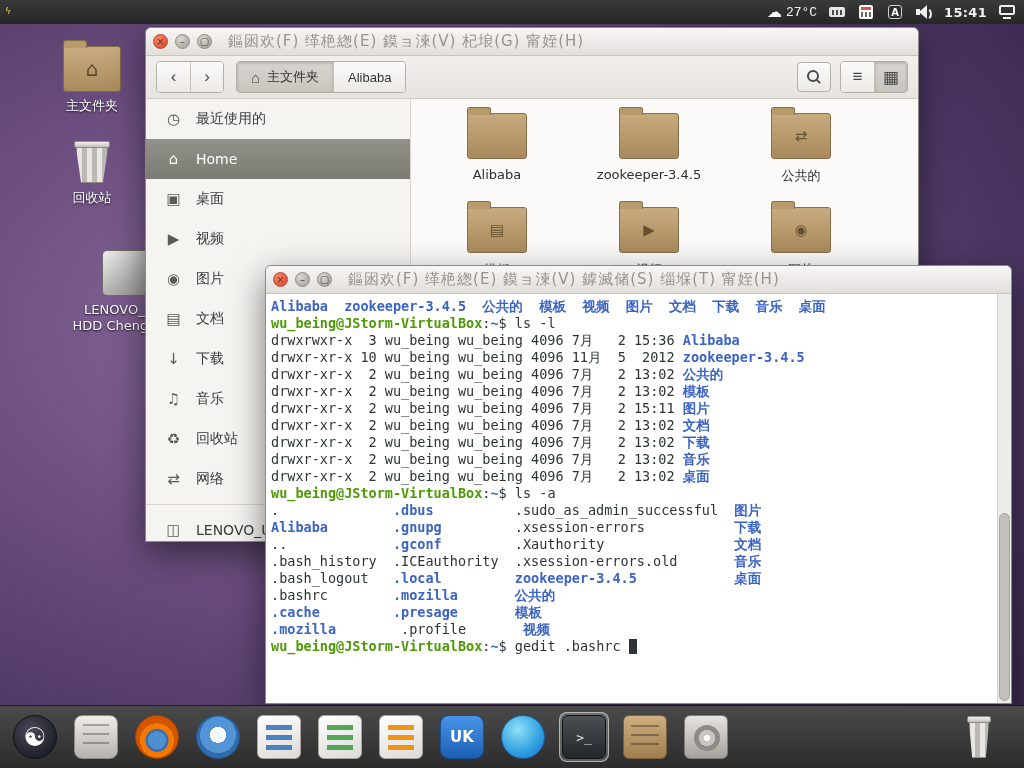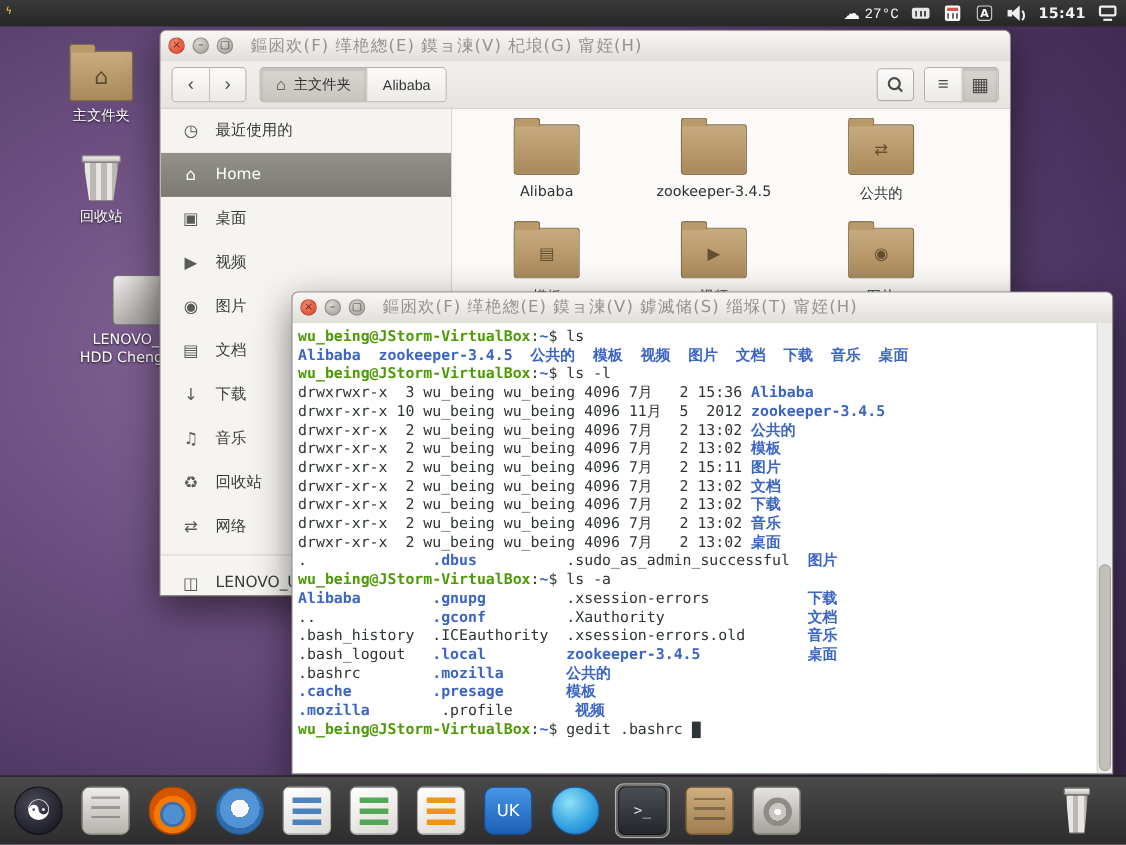--- a/index.html
+++ b/index.html
@@ -107,21 +107,21 @@
   .icon-ubuntu-kylin{border-radius:50%;background:radial-gradient(circle at 40% 35%,#4a4a58,#1c1c26 78%);border:1px solid #101018;color:#fff;font-size:26px;}
   .icon-file-manager{background:linear-gradient(#efedea,#b5b2ac);border-radius:8px;border:1px solid #8f8c86;}
   .icon-file-manager::before{content:"";position:absolute;left:8px;right:8px;top:8px;bottom:8px;background:repeating-linear-gradient(rgba(0,0,0,.28) 0 2px,transparent 2px 9px);}
   .icon-firefox{border-radius:50%;background:radial-gradient(circle at 50% 58%,#4e8fd0 0 9px,#3a6fae 9px 11px,#f57900 12px 17px,#d45500 17px 22px);border:1px solid #a34400;}
   .icon-chromium{border-radius:50%;background:radial-gradient(circle at 50% 45%,#f4f9ff 0 6px,#ffffff 6px 8px,#5294d6 8px 18px,#2f6cab 18px 22px);border:1px solid #255a91;}
   .icon-libreoffice-writer,.icon-libreoffice-calc,.icon-libreoffice-impress{background:linear-gradient(160deg,#ffffff,#dcdad6);border-radius:6px;border:1px solid #a9a6a1;}
   .icon-libreoffice-writer{--acc:#3b77b8;} .icon-libreoffice-calc{--acc:#43a047;} .icon-libreoffice-impress{--acc:#ef8b00;}
   .icon-libreoffice-writer::before,.icon-libreoffice-calc::before,.icon-libreoffice-impress::before{
     content:"";position:absolute;left:8px;right:8px;top:9px;height:5px;background:var(--acc);
     box-shadow:0 10px 0 var(--acc),0 20px 0 var(--acc);opacity:.9;}
-  .icon-software-center{background:linear-gradient(#4796e8,#1d5fb4);border-radius:9px;border:1px solid #174e96;color:#fff;font-weight:normal;font-size:15px;text-align:right;}
+  .icon-software-center{background:linear-gradient(#4796e8,#1d5fb4);border-radius:9px;border:1px solid #174e96;color:#fff;font-weight:bold;font-size:15px;text-align:right;}
   .icon-youker-assistant{border-radius:50%;background:radial-gradient(circle at 38% 32%,#8fe0f7,#2e9fe0 60%,#1b6fc0);border:1px solid #1a5fa6;}
   .icon-terminal{background:linear-gradient(#4a4f54,#23272b);border-radius:6px;border:1px solid #121517;color:#d7e0e4;font-family:"DejaVu Sans Mono",monospace;font-size:13px;}
   .icon-archive-manager{background:linear-gradient(#cfae80,#9f7d4e);border-radius:6px;border:1px solid #7a5f3a;}
   .icon-archive-manager::before{content:"";position:absolute;left:7px;right:7px;top:9px;bottom:9px;background:repeating-linear-gradient(rgba(0,0,0,.3) 0 2px,transparent 2px 9px);}
   .icon-disks{background:linear-gradient(#e6e4e1,#a5a29d);border-radius:6px;border:1px solid #807d78;}
   .icon-disks::before{content:"";position:absolute;left:9px;top:9px;width:26px;height:26px;border-radius:50%;background:radial-gradient(circle,#fafafa 0 3px,#c9c6c1 3px 8px,#8f8c87 8px 13px);}
 </style>
 </head>
 <body>
 
@@ -278,34 +278,33 @@
   </div>
 
   <div id="term-window" class="window">
     <div class="titlebar">
       <span class="win-btn btn-close">×</span>
       <span class="win-btn btn-min">–</span>
       <span class="win-btn btn-max">▢</span>
       <span class="title-garble">鏂囦欢(F)  缂栬緫(E)  鏌ョ湅(V)  鎼滅储(S)  缁堢(T)  甯姪(H)</span>
     </div>
     <div id="term-body">
-        <div class="term-line"><span class="sg">wu_being@JStorm-VirtualBox</span><span class="st">:</span><span class="sb">~</span><span class="st">$ ls</span></div>
         <div class="term-line"><span class="sb">Alibaba</span><span class="st">  </span><span class="sb">zookeeper-3.4.5</span><span class="st">  </span><span class="sb">公共的</span><span class="st">  </span><span class="sb">模板</span><span class="st">  </span><span class="sb">视频</span><span class="st">  </span><span class="sb">图片</span><span class="st">  </span><span class="sb">文档</span><span class="st">  </span><span class="sb">下载</span><span class="st">  </span><span class="sb">音乐</span><span class="st">  </span><span class="sb">桌面</span></div>
         <div class="term-line"><span class="sg">wu_being@JStorm-VirtualBox</span><span class="st">:</span><span class="sb">~</span><span class="st">$ ls -l</span></div>
         <div class="term-line"><span class="st">drwxrwxr-x  3 wu_being wu_being 4096 7月   2 15:36 </span><span class="sb">Alibaba</span></div>
         <div class="term-line"><span class="st">drwxr-xr-x 10 wu_being wu_being 4096 11月  5  2012 </span><span class="sb">zookeeper-3.4.5</span></div>
         <div class="term-line"><span class="st">drwxr-xr-x  2 wu_being wu_being 4096 7月   2 13:02 </span><span class="sb">公共的</span></div>
         <div class="term-line"><span class="st">drwxr-xr-x  2 wu_being wu_being 4096 7月   2 13:02 </span><span class="sb">模板</span></div>
         <div class="term-line"><span class="st">drwxr-xr-x  2 wu_being wu_being 4096 7月   2 15:11 </span><span class="sb">图片</span></div>
         <div class="term-line"><span class="st">drwxr-xr-x  2 wu_being wu_being 4096 7月   2 13:02 </span><span class="sb">文档</span></div>
         <div class="term-line"><span class="st">drwxr-xr-x  2 wu_being wu_being 4096 7月   2 13:02 </span><span class="sb">下载</span></div>
         <div class="term-line"><span class="st">drwxr-xr-x  2 wu_being wu_being 4096 7月   2 13:02 </span><span class="sb">音乐</span></div>
         <div class="term-line"><span class="st">drwxr-xr-x  2 wu_being wu_being 4096 7月   2 13:02 </span><span class="sb">桌面</span></div>
+        <div class="term-line"><span class="sg">wu_being@JStorm-VirtualBox</span><span class="st">:</span><span class="sb">~</span><span class="st">$ ls -a</span></div>
         <div class="term-line"><span class="st">.              </span><span class="sb">.dbus</span><span class="st">          .sudo_as_admin_successful  </span><span class="sb">图片</span></div>
-        <div class="term-line"><span class="sg">wu_being@JStorm-VirtualBox</span><span class="st">:</span><span class="sb">~</span><span class="st">$ ls -a</span></div>
         <div class="term-line"><span class="sb">Alibaba</span><span class="st">        </span><span class="sb">.gnupg</span><span class="st">         .xsession-errors           </span><span class="sb">下载</span></div>
         <div class="term-line"><span class="st">..             </span><span class="sb">.gconf</span><span class="st">         .Xauthority                </span><span class="sb">文档</span></div>
         <div class="term-line"><span class="st">.bash_history  .ICEauthority  .xsession-errors.old       </span><span class="sb">音乐</span></div>
         <div class="term-line"><span class="st">.bash_logout   </span><span class="sb">.local</span><span class="st">         </span><span class="sb">zookeeper-3.4.5</span><span class="st">            </span><span class="sb">桌面</span></div>
         <div class="term-line"><span class="st">.bashrc        </span><span class="sb">.mozilla</span><span class="st">       </span><span class="sb">公共的</span></div>
         <div class="term-line"><span class="sb">.cache</span><span class="st">         </span><span class="sb">.presage</span><span class="st">       </span><span class="sb">模板</span></div>
         <div class="term-line"><span class="sb">.mozilla</span><span class="st">        .profile       </span><span class="sb">视频</span></div>
         <div class="term-line"><span class="sg">wu_being@JStorm-VirtualBox</span><span class="st">:</span><span class="sb">~</span><span class="st">$ gedit .bashrc </span><span class="sc"> </span></div>
       </div>
     <div class="term-scroll">

